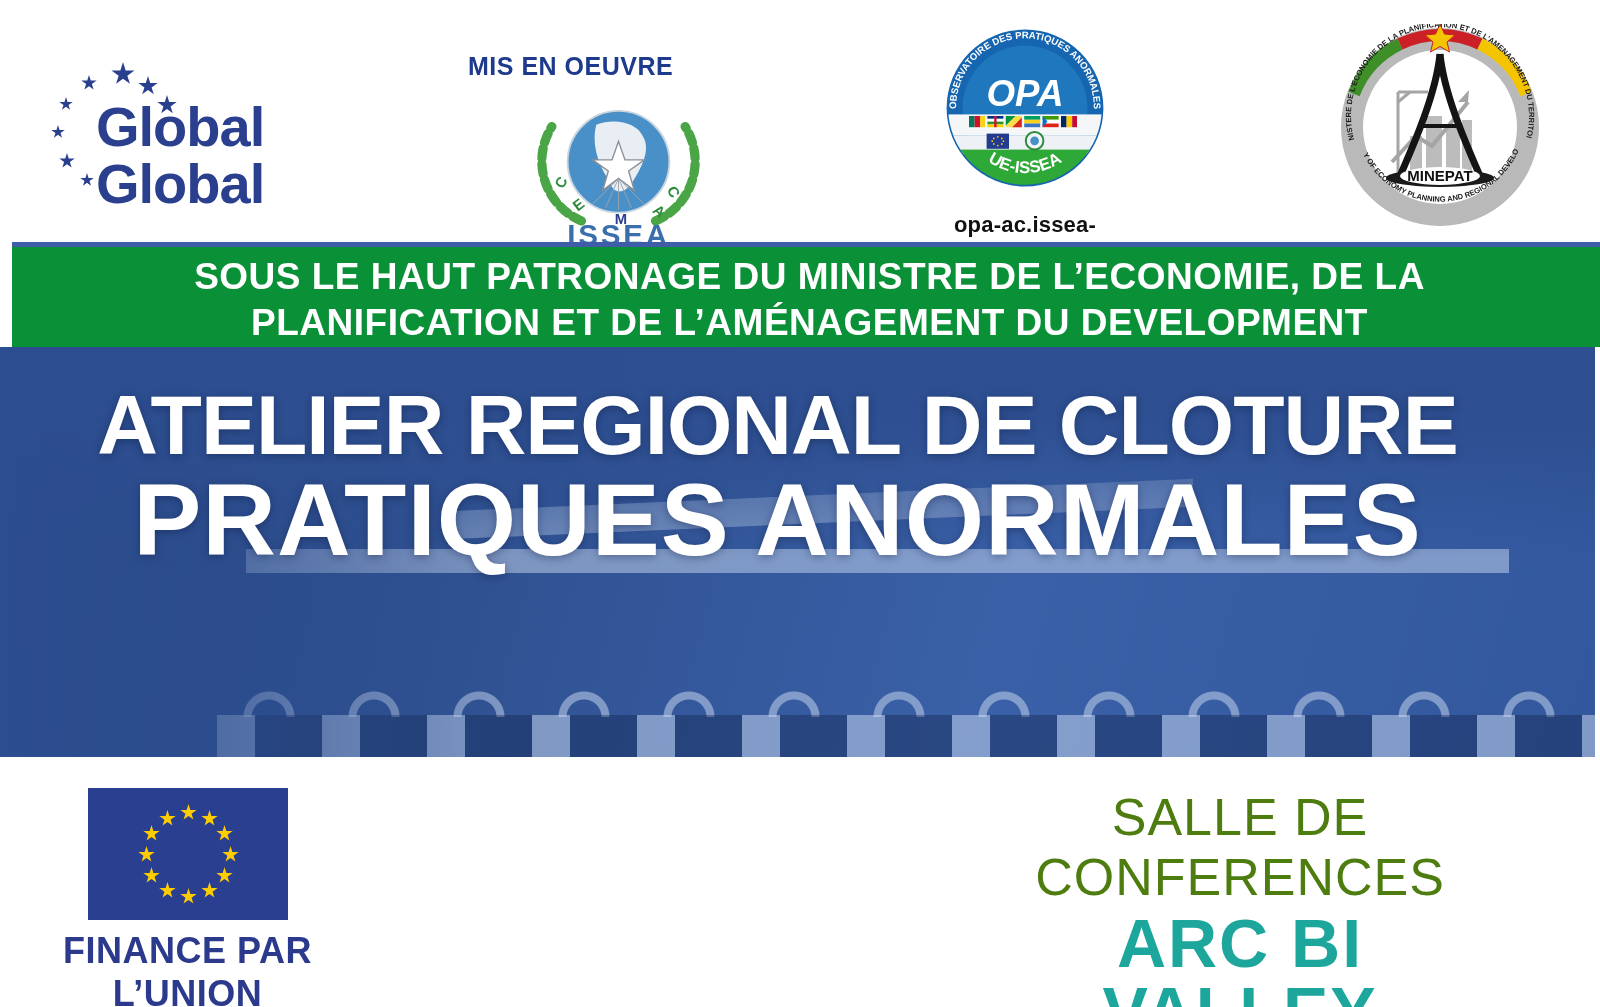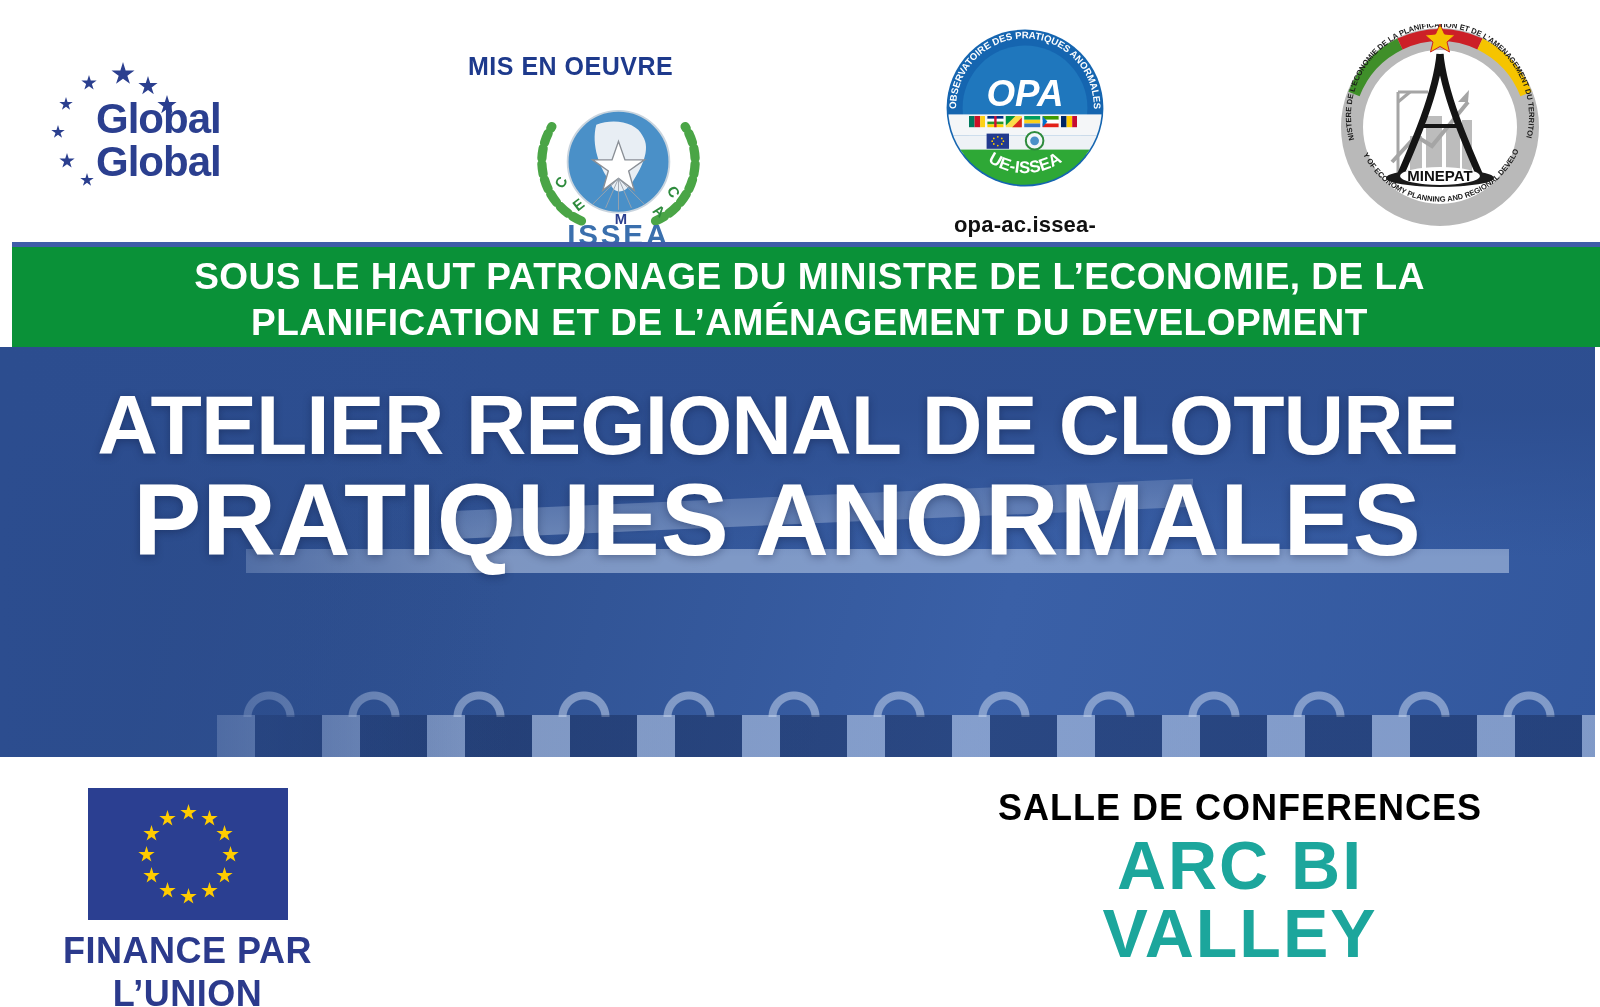--- a/index.html
+++ b/index.html
@@ -7,21 +7,21 @@
           font-family:"Liberation Sans",sans-serif;}
 
   
   .top-band{position:absolute;left:0;top:0;width:1600px;height:242px;background:#ffffff;}
 
   
   .gg-logo{position:absolute;left:40px;top:48px;width:300px;height:160px;}
   .gg-star{position:absolute;background:#2b3f8f;display:block;
            clip-path:polygon(50% 0%,61% 35%,98% 35%,68% 57%,79% 91%,50% 70%,21% 91%,32% 57%,2% 35%,39% 35%);}
   .gg-text{position:absolute;left:56px;top:50px;color:#2b3f8f;font-weight:bold;
-           font-size:42px;line-height:1.02;letter-spacing:-1px;}
+           font-size:56px;line-height:1.02;letter-spacing:-1px;}
 
   
   .issea-block{position:absolute;left:468px;top:16px;width:300px;height:220px;text-align:left;margin-top:36px;}
   .issea-caption{color:#1e3a8c;font-weight:bold;font-size:25px;line-height:1.12;letter-spacing:.5px;}
   .issea-svg{display:block;margin:2px auto 0;}
 
   
   .opa-block{position:absolute;left:930px;top:28px;width:190px;height:210px;text-align:center;}
   .opa-web{margin-top:20px;color:#111;font-weight:bold;font-size:22px;letter-spacing:.2px;}
 
@@ -59,21 +59,21 @@
   .title-l3{font-size:102px;font-weight:800;letter-spacing:1px;line-height:1.05;}
 
   
   .footer{position:absolute;left:0;top:757px;width:1600px;height:250px;background:#ffffff;}
   .eu-flag{position:absolute;left:88px;top:31px;width:200px;height:132px;background:#2b3f91;}
   .eu-star{position:absolute;width:17px;height:17px;background:#ffcc00;display:block;
            clip-path:polygon(50% 0%,61% 35%,98% 35%,68% 57%,79% 91%,50% 70%,21% 91%,32% 57%,2% 35%,39% 35%);}
   .eu-caption{position:absolute;left:0;top:172px;width:375px;text-align:center;color:#2b3a8c;
               font-weight:800;font-size:36px;line-height:1.2;letter-spacing:.5px;}
   .venue{position:absolute;left:980px;top:30px;width:520px;text-align:center;}
-  .venue .hall1{color:#000000;font-weight:700;font-size:36px;letter-spacing:1px;}
+  .venue .hall1{color:#4d7c0f;font-weight:400;font-size:52px;letter-spacing:1px;}
   .venue .hall2{color:#1ca69c;font-weight:800;font-size:68px;letter-spacing:2px;line-height:1.0;margin-top:2px;}
 </style>
 </head>
 <body>
 
 <div class="poster">
 
   <div class="top-band">
 
     <div class="gg-logo">

